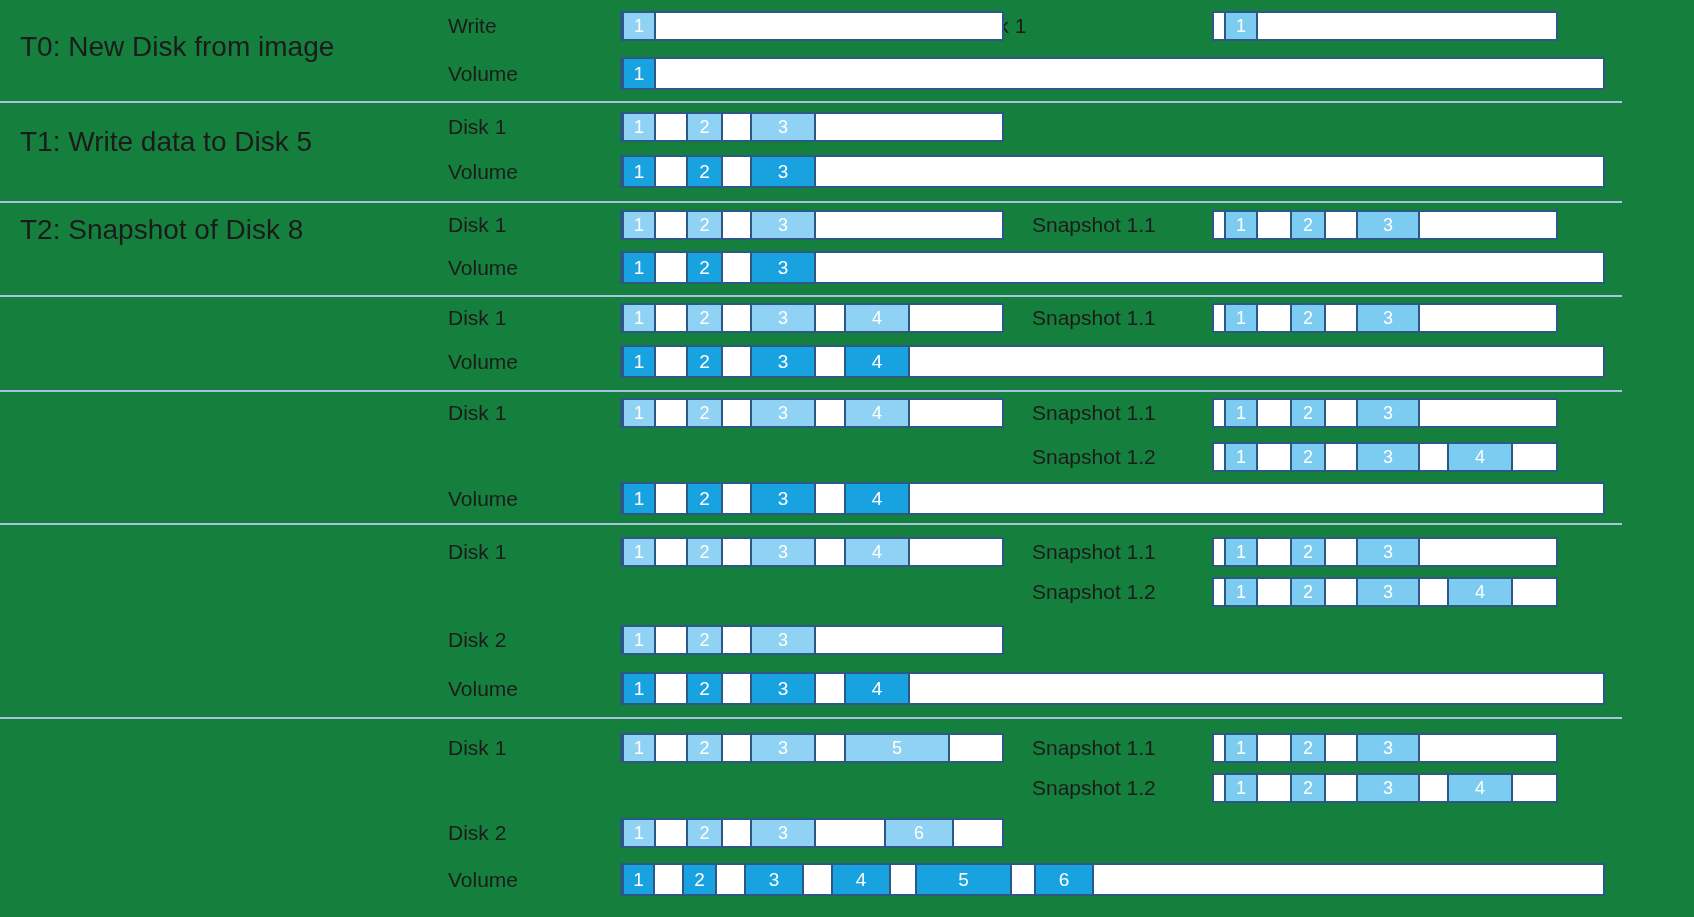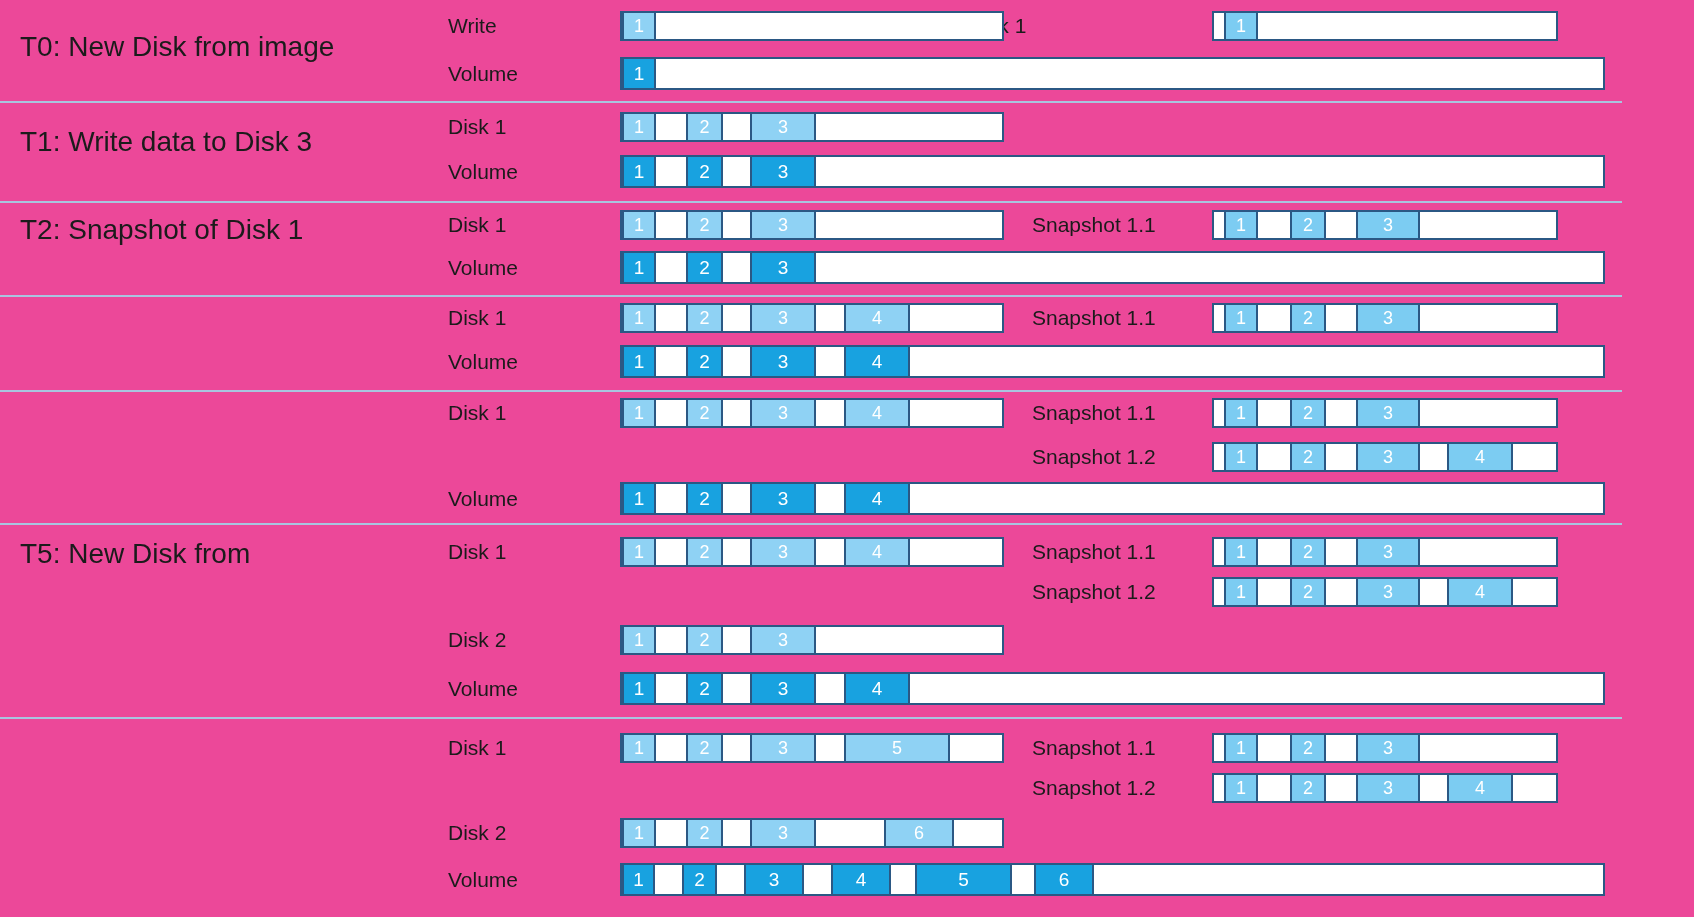--- a/index.html
+++ b/index.html
@@ -1,19 +1,19 @@
 <!DOCTYPE html>
 <html><head>
 <meta charset="utf-8">
 <style>
   html,body{margin:0;padding:0;background:#ffffff;}
   #canvas{
     position:relative;
     width:1694px;height:917px;
-    background:#ec4899;
+    background:#15803d;
     font-family:"Liberation Sans", sans-serif;
     overflow:hidden;
   }
   .group-title{
     position:absolute;left:20px;
     font-size:28px;line-height:42px;color:#1b1b1b;
     white-space:nowrap;
   }
   .row-label{
     position:absolute;
@@ -52,39 +52,39 @@
       <div class="bar-frame" style="border-color: rgb(43, 88, 132);"></div>
       <div class="block snap" style="left: 12px; width: 34px; border-color: rgb(43, 88, 132);">1</div>
     </div>
     <div class="row-label" style="left: 448px; top: 57px; height: 33px;">Volume</div>
     <div class="bar" style="left: 620px; top: 57px; width: 985px; height: 33px;">
       <div class="bar-frame volume" style="border-color: rgb(43, 88, 132);"></div>
       <div class="block dark" style="left: 2px; width: 34px; border-color: rgb(43, 88, 132);">1</div>
     </div>
     <div class="separator" style="top: 101px; background: rgb(169, 196, 224);"></div>
     <div class="group-title" style="top: 121px;">
-      <div>T1: Write data to Disk 3</div>
+      <div>T1: Write data to Disk 5</div>
     </div>
     <div class="row-label" style="left: 448px; top: 112px; height: 30px;">Disk 1</div>
     <div class="bar" style="left: 620px; top: 112px; width: 384px; height: 30px;">
       <div class="bar-frame" style="border-color: rgb(43, 88, 132);"></div>
       <div class="block light" style="left: 2px; width: 34px; border-color: rgb(43, 88, 132);">1</div>
       <div class="block light" style="left: 66px; width: 37px; border-color: rgb(43, 88, 132);">2</div>
       <div class="block light" style="left: 130px; width: 66px; border-color: rgb(43, 88, 132);">3</div>
     </div>
     <div class="row-label" style="left: 448px; top: 155px; height: 33px;">Volume</div>
     <div class="bar" style="left: 620px; top: 155px; width: 985px; height: 33px;">
       <div class="bar-frame volume" style="border-color: rgb(43, 88, 132);"></div>
       <div class="block dark" style="left: 2px; width: 34px; border-color: rgb(43, 88, 132);">1</div>
       <div class="block dark" style="left: 66px; width: 37px; border-color: rgb(43, 88, 132);">2</div>
       <div class="block dark" style="left: 130px; width: 66px; border-color: rgb(43, 88, 132);">3</div>
     </div>
     <div class="separator" style="top: 201px; background: rgb(169, 196, 224);"></div>
     <div class="group-title" style="top: 209px;">
-      <div>T2: Snapshot of Disk 1</div>
+      <div>T2: Snapshot of Disk 8</div>
     </div>
     <div class="row-label" style="left: 448px; top: 210px; height: 30px;">Disk 1</div>
     <div class="row-label" style="left: 1032px; top: 210px;">Snapshot 1.1</div>
     <div class="bar" style="left: 620px; top: 210px; width: 384px; height: 30px;">
       <div class="bar-frame" style="border-color: rgb(43, 88, 132);"></div>
       <div class="block light" style="left: 2px; width: 34px; border-color: rgb(43, 88, 132);">1</div>
       <div class="block light" style="left: 66px; width: 37px; border-color: rgb(43, 88, 132);">2</div>
       <div class="block light" style="left: 130px; width: 66px; border-color: rgb(43, 88, 132);">3</div>
     </div>
     <div class="bar" style="left: 1212px; top: 210px; width: 346px; height: 30px;">
@@ -151,21 +151,20 @@
     <div class="row-label" style="left: 448px; top: 482px; height: 33px;">Volume</div>
     <div class="bar" style="left: 620px; top: 482px; width: 985px; height: 33px;">
       <div class="bar-frame volume" style="border-color: rgb(43, 88, 132);"></div>
       <div class="block dark" style="left: 2px; width: 34px; border-color: rgb(43, 88, 132);">1</div>
       <div class="block dark" style="left: 66px; width: 37px; border-color: rgb(43, 88, 132);">2</div>
       <div class="block dark" style="left: 130px; width: 66px; border-color: rgb(43, 88, 132);">3</div>
       <div class="block dark" style="left: 224px; width: 66px; border-color: rgb(43, 88, 132);">4</div>
     </div>
     <div class="separator" style="top: 523px; background: rgb(169, 196, 224);"></div>
     <div class="group-title" style="top: 533px;">
-      <div>T5: New Disk from</div>
     </div>
     <div class="row-label" style="left: 448px; top: 537px; height: 30px;">Disk 1</div>
     <div class="row-label" style="left: 1032px; top: 537px;">Snapshot 1.1</div>
     <div class="bar" style="left: 620px; top: 537px; width: 384px; height: 30px;">
       <div class="bar-frame" style="border-color: rgb(43, 88, 132);"></div>
       <div class="block light" style="left: 2px; width: 34px; border-color: rgb(43, 88, 132);">1</div>
       <div class="block light" style="left: 66px; width: 37px; border-color: rgb(43, 88, 132);">2</div>
       <div class="block light" style="left: 130px; width: 66px; border-color: rgb(43, 88, 132);">3</div>
       <div class="block light" style="left: 224px; width: 66px; border-color: rgb(43, 88, 132);">4</div>
     </div>

